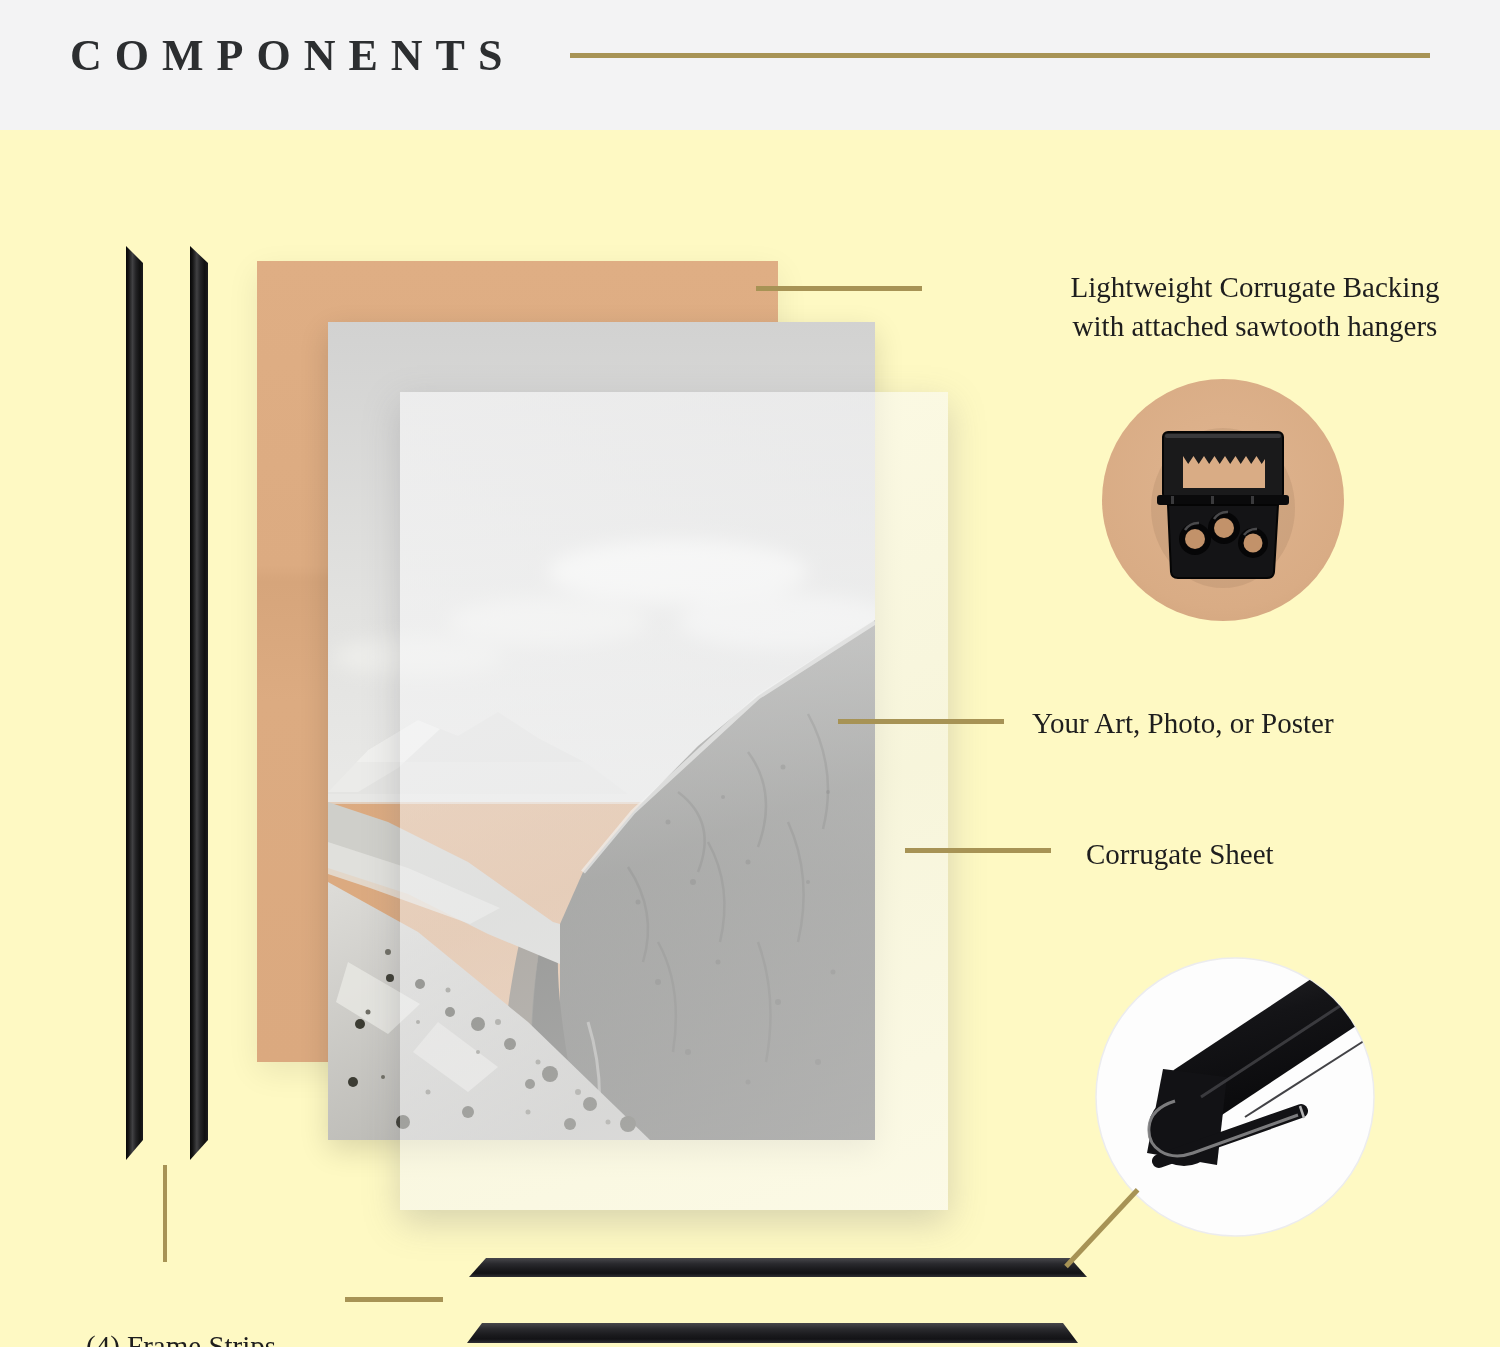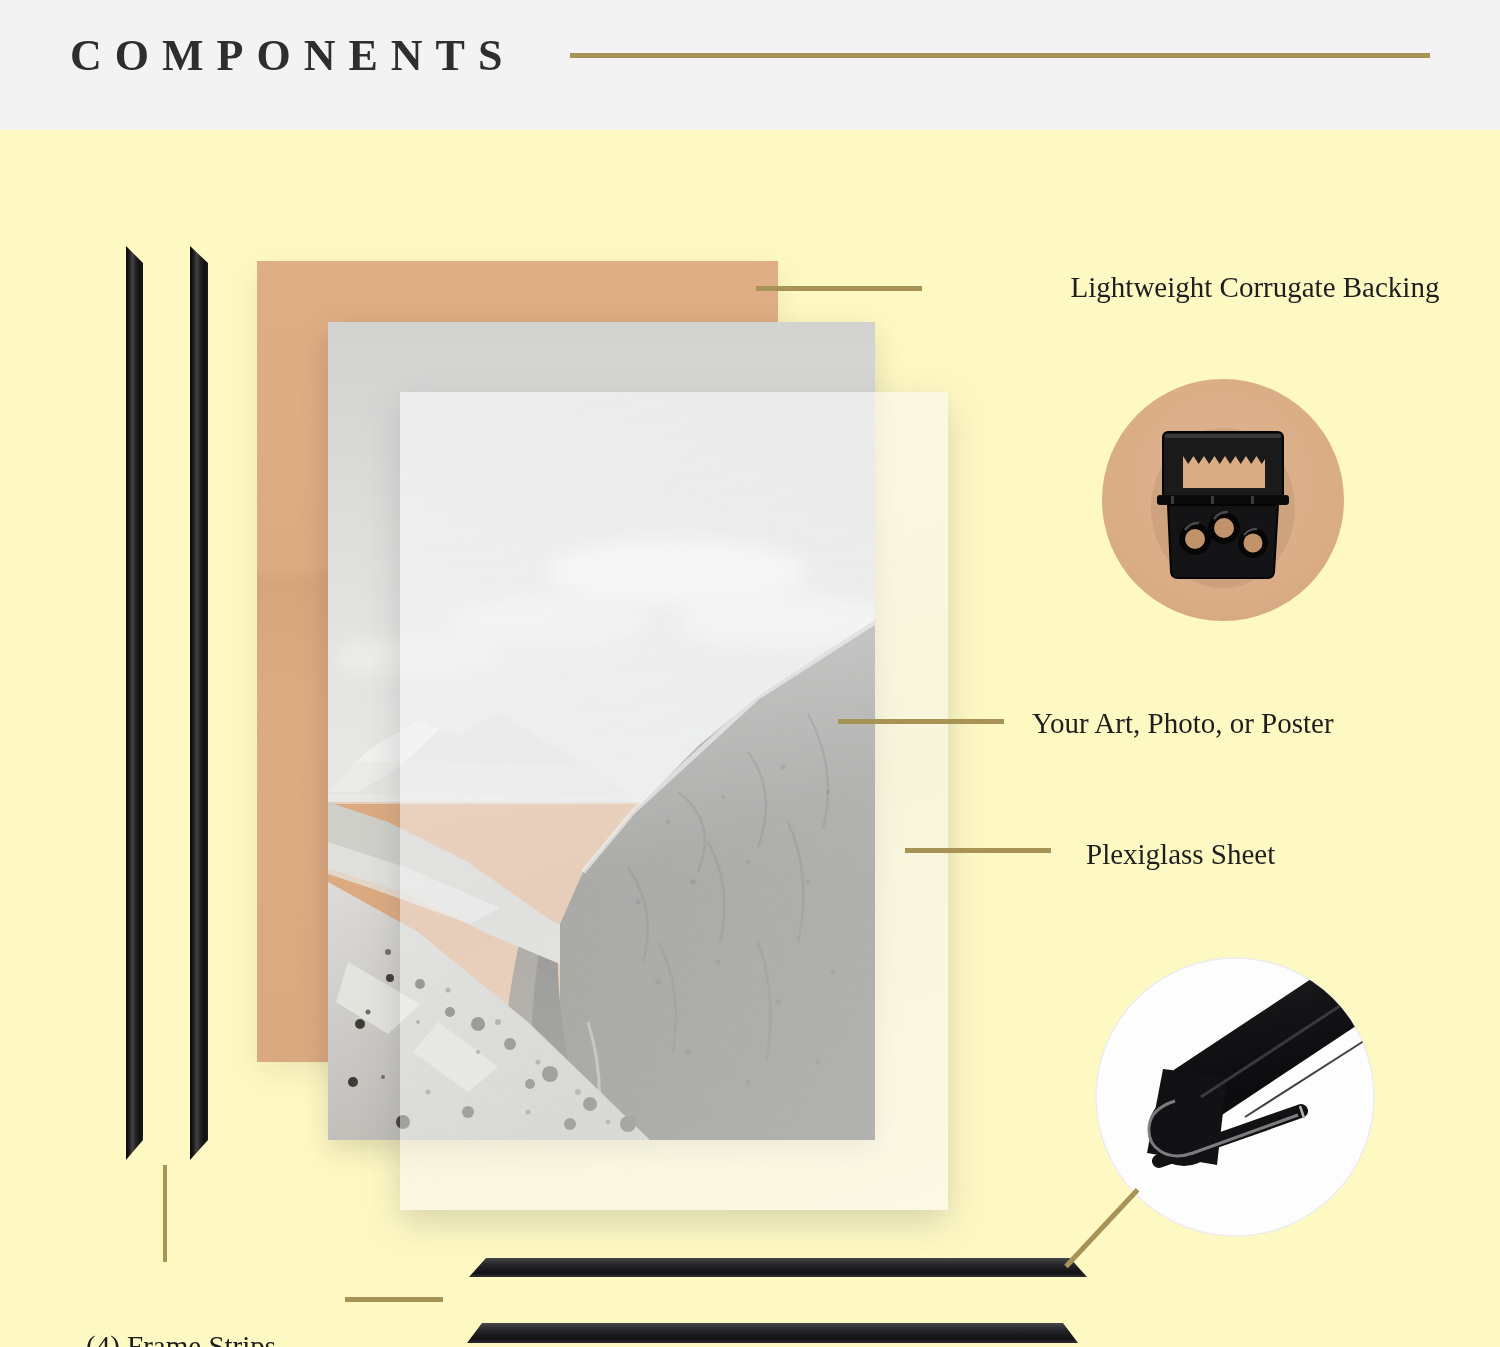--- a/index.html
+++ b/index.html
@@ -173,23 +173,24 @@
 
   <div class="gold-line z7" style="left:756px;top:286px;width:166px;"></div>
   <div class="gold-line z7" style="left:838px;top:719px;width:166px;"></div>
   <div class="gold-line z7" style="left:905px;top:848px;width:146px;"></div>
   <div class="gold-line z7" style="left:345px;top:1297px;width:98px;"></div>
   <div class="gold-line vert z7" style="left:163px;top:1165px;"></div>
   <div class="gold-line diag z7" style="left:1066px;top:1264px;"></div>
 
   <div class="label center z7" style="left:1005px;top:268px;width:500px;">
     <span>Lightweight Corrugate Backing</span><br>
+    <span>with attached sawtooth hangers</span>
   </div>
   <div class="label z7" style="left:1032px;top:704px;">Your Art, Photo, or Poster</div>
-  <div class="label z7" style="left:1086px;top:835px;">Plexiglass Sheet</div>
+  <div class="label z7" style="left:1086px;top:835px;">Corrugate Sheet</div>
   <div class="label z7" style="left:86px;top:1283px;margin-top:44px;">(4) Frame Strips</div>
 
   <div class="inset" style="left:1101px;top:378px;">
     <svg width="244" height="244" viewBox="0 0 244 244">
       <defs>
         <radialGradient id="kraftbg" cx="0.5" cy="0.42" r="0.75">
           <stop offset="0" stop-color="#dfb48f"></stop>
             <stop offset="0.7" stop-color="#d9ac85"></stop>
           <stop offset="1" stop-color="#cfa27b"></stop>
         </radialGradient>

